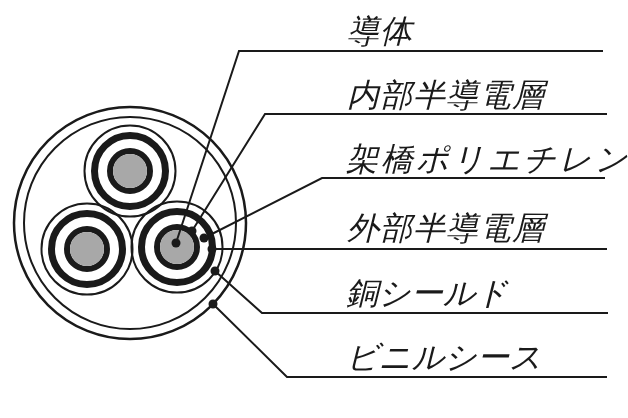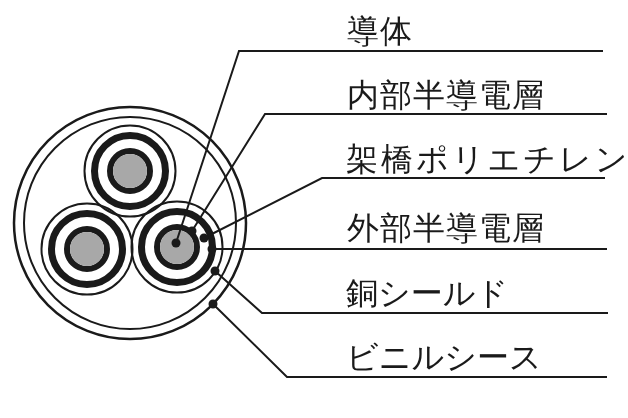--- a/index.html
+++ b/index.html
@@ -7,20 +7,21 @@
     padding: 0;
     width: 628px;
     height: 418px;
     overflow: hidden;
     background: #ffffff;
   }
   .diagram-wrap {
     width: 628px;
     height: 344px;
     position: relative;
+    font-style: italic;
   }
   svg { display: block; }
   .ln   { fill: none; stroke: var(--line-color, #1a1a1a); }
   .dot  { fill: var(--line-color, #1a1a1a); stroke: none; }
   .cond { fill: var(--conductor-fill, #a8a8a8); stroke: none; }
   .lbl {
     font-family: "Liberation Serif", "DejaVu Serif", serif;
     font-size: 32px;
     fill: var(--line-color, #1a1a1a);
     letter-spacing: 1px;

